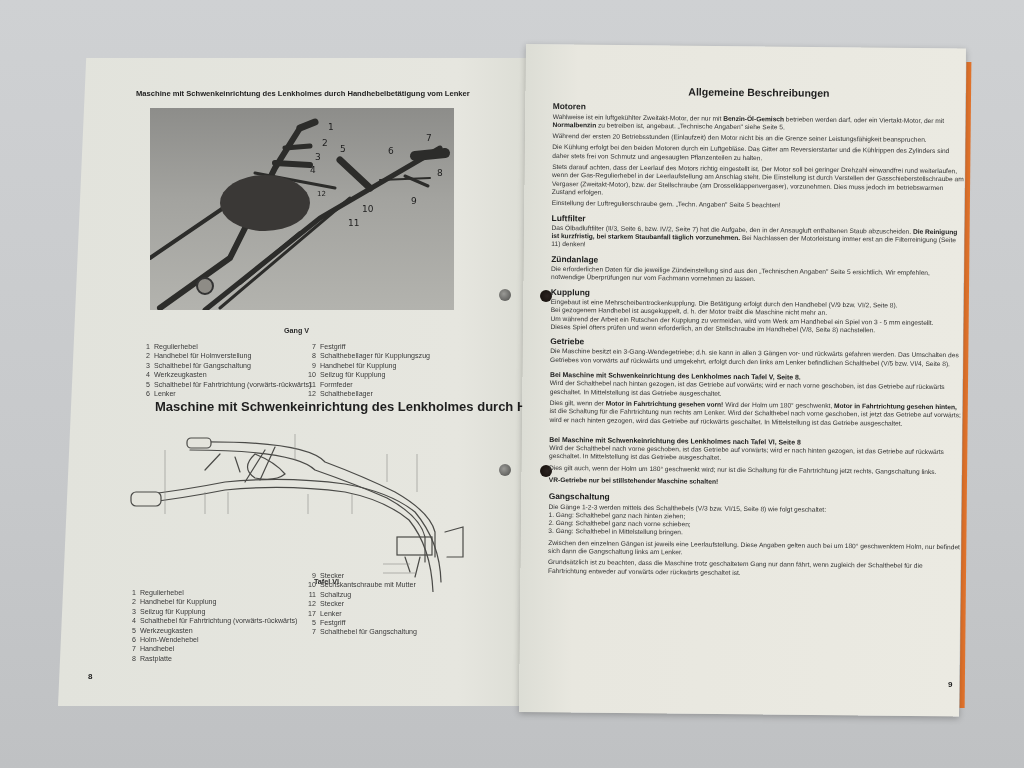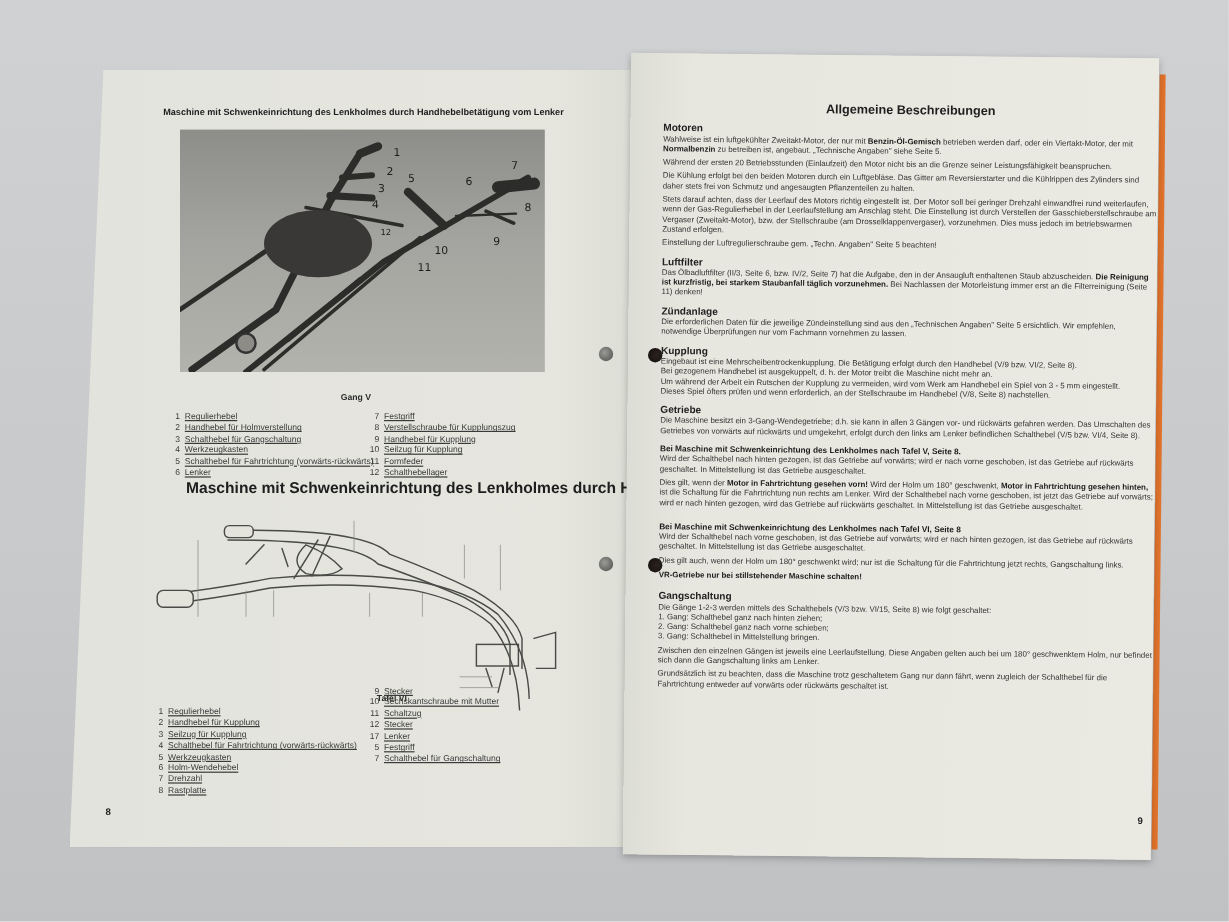--- a/index.html
+++ b/index.html
@@ -36,21 +36,21 @@
 
   
   .lp-title1 { position: absolute; left: 136px; top: 89px; font-size: 7.6px; font-weight: bold; color: #1e1e1e; white-space: nowrap; }
   .photo {
     position: absolute; left: 150px; top: 108px; width: 304px; height: 202px;
     background: linear-gradient(180deg, #8d8d8a 0%, #a3a39f 45%, #b3b3ae 100%);
     overflow: hidden;
   }
   .photo svg { position: absolute; left: 0; top: 0; }
   .tafel-label { position: absolute; font-size: 7.2px; font-weight: bold; color: #2b2b2b; }
-  .legend { position: absolute; font-size: 7.1px; color: #3a3a3a; line-height: 9.4px; text-decoration: underline; }
+  .legend { position: absolute; font-size: 7.1px; color: #3a3a3a; line-height: 9.4px; }
   .legend .row { white-space: nowrap; }
   .legend .num { display: inline-block; width: 10px; text-align: right; margin-right: 4px; }
   .lp-title2 { position: absolute; left: 155px; top: 399px; font-size: 13px; font-weight: bold; color: #1e1e1e; white-space: nowrap; }
   .drawing { position: absolute; left: 125px; top: 432px; width: 345px; height: 160px; }
   .page-num { position: absolute; font-size: 8px; font-weight: bold; color: #222; }
 
   
   .rp {
     position: absolute; left: 553px; top: 86px; width: 412px;
     transform: rotate(0.6deg); transform-origin: top left;
@@ -114,21 +114,21 @@
   <div class="legend" style="left:140px; top:343px;">
     <div class="row"><span class="num">1</span><span>Regulierhebel</span></div>
     <div class="row"><span class="num">2</span><span>Handhebel für Holmverstellung</span></div>
     <div class="row"><span class="num">3</span><span>Schalthebel für Gangschaltung</span></div>
     <div class="row"><span class="num">4</span><span>Werkzeugkasten</span></div>
     <div class="row"><span class="num">5</span><span>Schalthebel für Fahrtrichtung (vorwärts-rückwärts)</span></div>
     <div class="row"><span class="num">6</span><span>Lenker</span></div>
   </div>
   <div class="legend" style="left:306px; top:343px;">
     <div class="row"><span class="num">7</span><span>Festgriff</span></div>
-    <div class="row"><span class="num">8</span><span>Verstellschraube für Kupplungszug</span></div>
+    <div class="row"><span class="num">8</span><span>Schalthebellager für Kupplungszug</span></div>
     <div class="row"><span class="num">9</span><span>Handhebel für Kupplung</span></div>
     <div class="row"><span class="num">10</span><span>Seilzug für Kupplung</span></div>
     <div class="row"><span class="num">11</span><span>Formfeder</span></div>
     <div class="row"><span class="num">12</span><span>Schalthebellager</span></div>
   </div>
 
   <div class="lp-title2">Maschine mit Schwenkeinrichtung des Lenkholmes durch Holm-Wendehebel</div>
 
   <svg class="drawing" viewBox="0 0 345 160">
     <g stroke="#4a4a47" stroke-width="1.2" fill="none" stroke-linecap="round">
@@ -161,21 +161,21 @@
 
   <div class="tafel-label" style="left:274px; top:577px;margin-left:40px;">Tafel VI</div>
 
   <div class="legend" style="left:126px; top:589px;">
     <div class="row"><span class="num">1</span><span>Regulierhebel</span></div>
     <div class="row"><span class="num">2</span><span>Handhebel für Kupplung</span></div>
     <div class="row"><span class="num">3</span><span>Seilzug für Kupplung</span></div>
     <div class="row"><span class="num">4</span><span>Schalthebel für Fahrtrichtung (vorwärts-rückwärts)</span></div>
     <div class="row"><span class="num">5</span><span>Werkzeugkasten</span></div>
     <div class="row"><span class="num">6</span><span>Holm-Wendehebel</span></div>
-    <div class="row"><span class="num">7</span><span>Drehzahl</span></div>
+    <div class="row"><span class="num">7</span><span>Handhebel</span></div>
     <div class="row"><span class="num">8</span><span>Rastplatte</span></div>
   </div>
   <div class="legend" style="left:306px; top:572px;">
     <div class="row"><span class="num">9</span><span>Stecker</span></div>
     <div class="row"><span class="num">10</span><span>Sechskantschraube mit Mutter</span></div>
     <div class="row"><span class="num">11</span><span>Schaltzug</span></div>
     <div class="row"><span class="num">12</span><span>Stecker</span></div>
     <div class="row"><span class="num">17</span><span>Lenker</span></div>
     <div class="row"><span class="num">5</span><span>Festgriff</span></div>
     <div class="row"><span class="num">7</span><span>Schalthebel für Gangschaltung</span></div>

